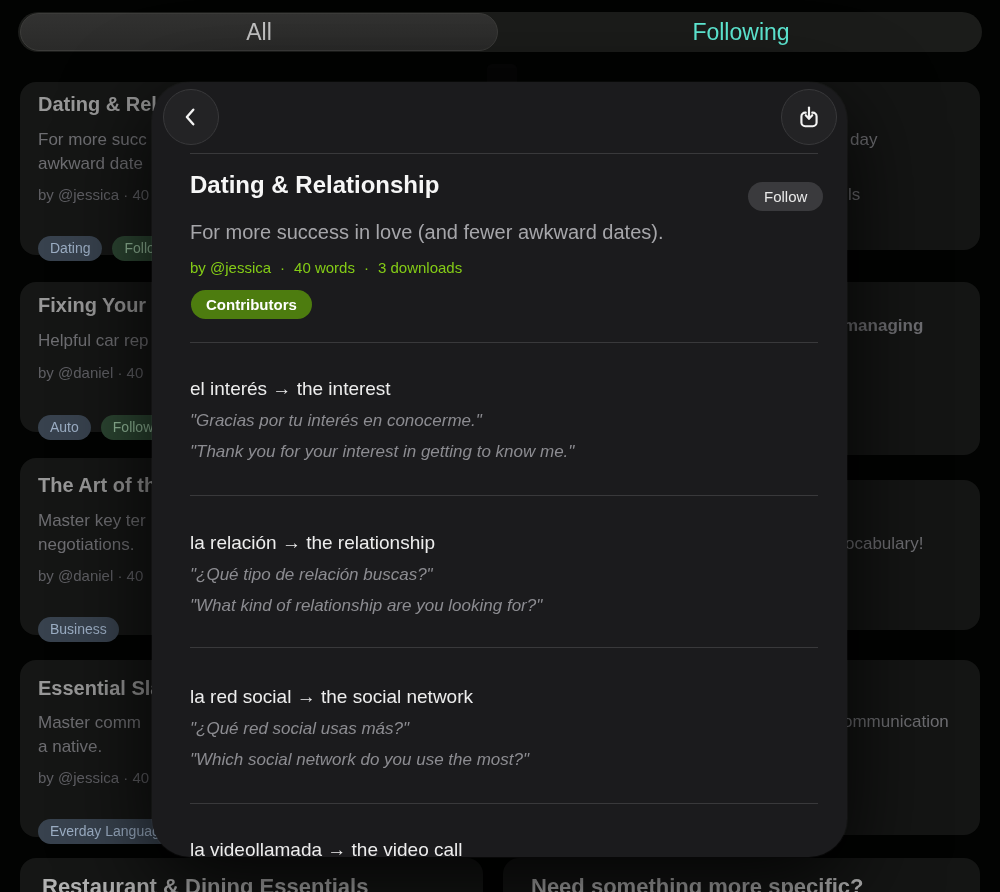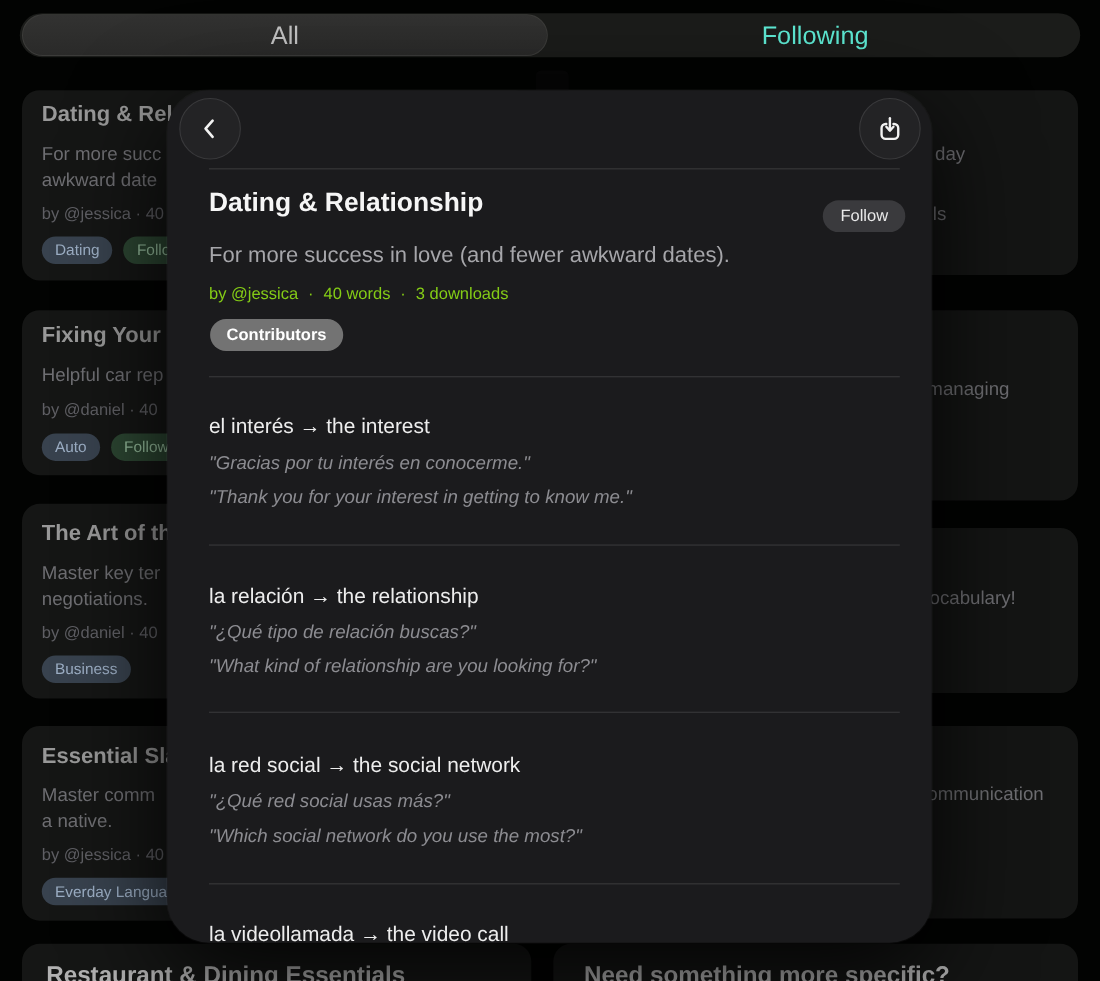--- a/index.html
+++ b/index.html
@@ -18,21 +18,21 @@
   .seg-label.all { left:0; width:482px; color:#c3c3c3; }
   .seg-label.following { left:482px; width:482px; color:#5eead4; }
 
   
   .card { position:absolute; background:#151615; border-radius:16px; }
   .card .ttl  { position:absolute; font-size:20px; font-weight:700; color:#989898; white-space:nowrap; }
   .card .dsc  { position:absolute; font-size:17px; color:#6e6e72; white-space:nowrap; }
   .card .byl  { position:absolute; font-size:15px; color:#5f5f64; white-space:nowrap; }
   .tagrow { position:absolute; display:flex; gap:10px; }
   .tag { font-size:14px; line-height:25px; height:25px; padding:0 12px; border-radius:13px;
-         white-space:nowrap; }
+         white-space:nowrap;margin-top:21px; }
   .tag.blue  { background:#38424e; color:#9caec4; }
   .tag.green { background:#2c4632; color:#96bd9d; }
   .bigttl { position:absolute; font-size:22px; font-weight:700; color:#b2b2b2; white-space:nowrap; }
   .frag { position:absolute; font-size:17px; color:#6e6e72; white-space:nowrap; }
 
   
   .sheet-handle { position:absolute; left:487px; top:64px; width:30px; height:22px;
                   background:#060606; border-radius:5px 5px 0 0; }
   .modal { position:absolute; left:152px; top:82px; width:695px; height:775px;
            background:#1b1b1d; border-radius:38px; overflow:hidden;
@@ -43,21 +43,21 @@
   .circ-btn svg { display:block; }
   .m-div { position:absolute; left:38px; width:628px; height:1px; background:#39393b; }
   .m-title { position:absolute; left:38px; top:89px; font-size:24px; font-weight:700; color:#f6f6f6; }
   .follow-btn { position:absolute; left:596px; top:100px; height:29px; padding:0 16px;
                 background:#3a3a3d; border:none; border-radius:15px; font-size:15px;
                 color:#e9e9e9; font-family:inherit; cursor:pointer; }
   .m-desc { position:absolute; left:38px; top:139px; font-size:20px; color:#a6a6aa; }
   .m-meta { position:absolute; left:38px; top:177px; font-size:15px; color:#84cc16; }
   .m-meta .dot { margin:0 9px; }
   .badge { position:absolute; left:39px; top:208px; height:29px; line-height:29px;
-           padding:0 15px; border-radius:15px; background:#737373; color:#fff;
+           padding:0 15px; border-radius:15px; background:#4d7c0f; color:#fff;
            font-size:15px; font-weight:700; }
   .entry { position:absolute; left:38px; width:628px; }
   .entry .term { font-size:19px; font-weight:500; color:#ededed; line-height:24px; margin-bottom:9px; }
   .entry .q { font-size:17px; font-style:italic; color:#8c8c91; line-height:22px; margin-bottom:9px; }
 </style>
 </head>
 <body>
 
 <div id="screen">
 
@@ -115,21 +115,21 @@
   <div class="card" style="left:503px;top:82px;width:477px;height:168px;background:#141514;"></div>
   <div class="card" style="left:503px;top:282px;width:477px;height:173px;background:#141514;"></div>
   <div class="card" style="left:503px;top:480px;width:477px;height:150px;background:#141514;"></div>
   <div class="card" style="left:503px;top:660px;width:477px;height:175px;background:#141514;"></div>
   <div class="card" style="left:503px;top:858px;width:477px;height:60px;background:#141514;">
     <div class="bigttl" style="left:28px;top:16px;">Need something more specific?</div>
   </div>
 
   <div class="frag" style="left:850px;top:130px;">day</div>
   <div class="frag" style="left:848px;top:185px;">ls</div>
-  <div class="frag" style="left:843px;top:344px;">managing</div>
+  <div class="frag" style="left:843px;top:316px;font-weight:bold;">managing</div>
   <div class="frag" style="left:845px;top:534px;">ocabulary!</div>
   <div class="frag" style="left:843px;top:712px;">ommunication</div>
 
   <div class="sheet-handle"></div>
 
   <div class="modal">
 
     <button class="circ-btn" style="left:11px;top:7px;">
       <svg width="22" height="22" viewBox="0 0 24 24">
         <polyline points="14.5,4 7.5,12 14.5,20" fill="none" stroke="#f2f2f2" stroke-width="2.6" stroke-linecap="round" stroke-linejoin="round"></polyline>

